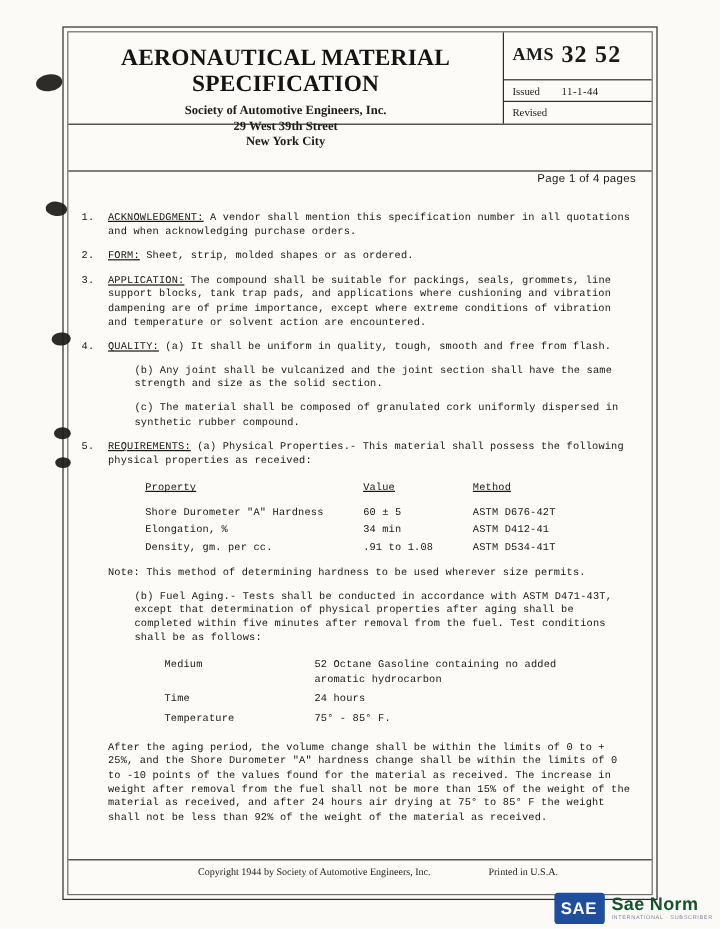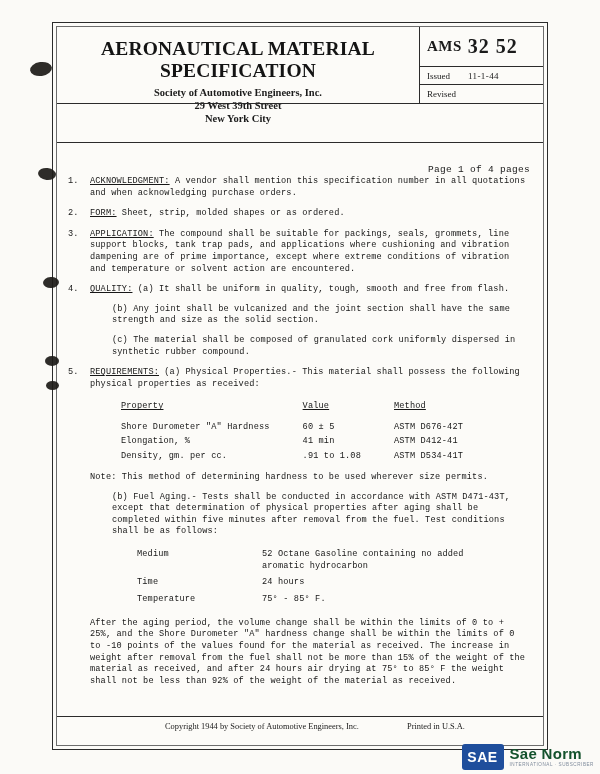--- a/index.html
+++ b/index.html
@@ -159,22 +159,22 @@
   .subj-sep {
     position: absolute;
     left: 57px; top: 142px;
     width: 486px;
     border-top: 1px solid #2b2b2b;
   }
 
   .page-of {
     position: absolute;
     right: 70px;
-    top: 164px;
-    font-family: Liberation Mono, monospace;
+    top: 144px;
+    font-family: Liberation Sans, sans-serif;
     font-size: 9.5px;
     letter-spacing: .3px;
     margin-left: 32px;
   }
 
   
   .body {
     position: absolute;
     left: 68px;
     top: 176px;
@@ -394,21 +394,21 @@
             </tr>
           </thead>
           <tbody>
             <tr>
               <td>Shore Durometer "A" Hardness</td>
               <td>60 ± 5</td>
               <td>ASTM D676-42T</td>
             </tr>
             <tr>
               <td>Elongation, %</td>
-              <td>41 min</td>
+              <td>34 min</td>
               <td>ASTM D412-41</td>
             </tr>
             <tr>
               <td>Density, gm. per cc.</td>
               <td>.91 to 1.08</td>
               <td>ASTM D534-41T</td>
             </tr>
           </tbody>
         </table>
       </div>

